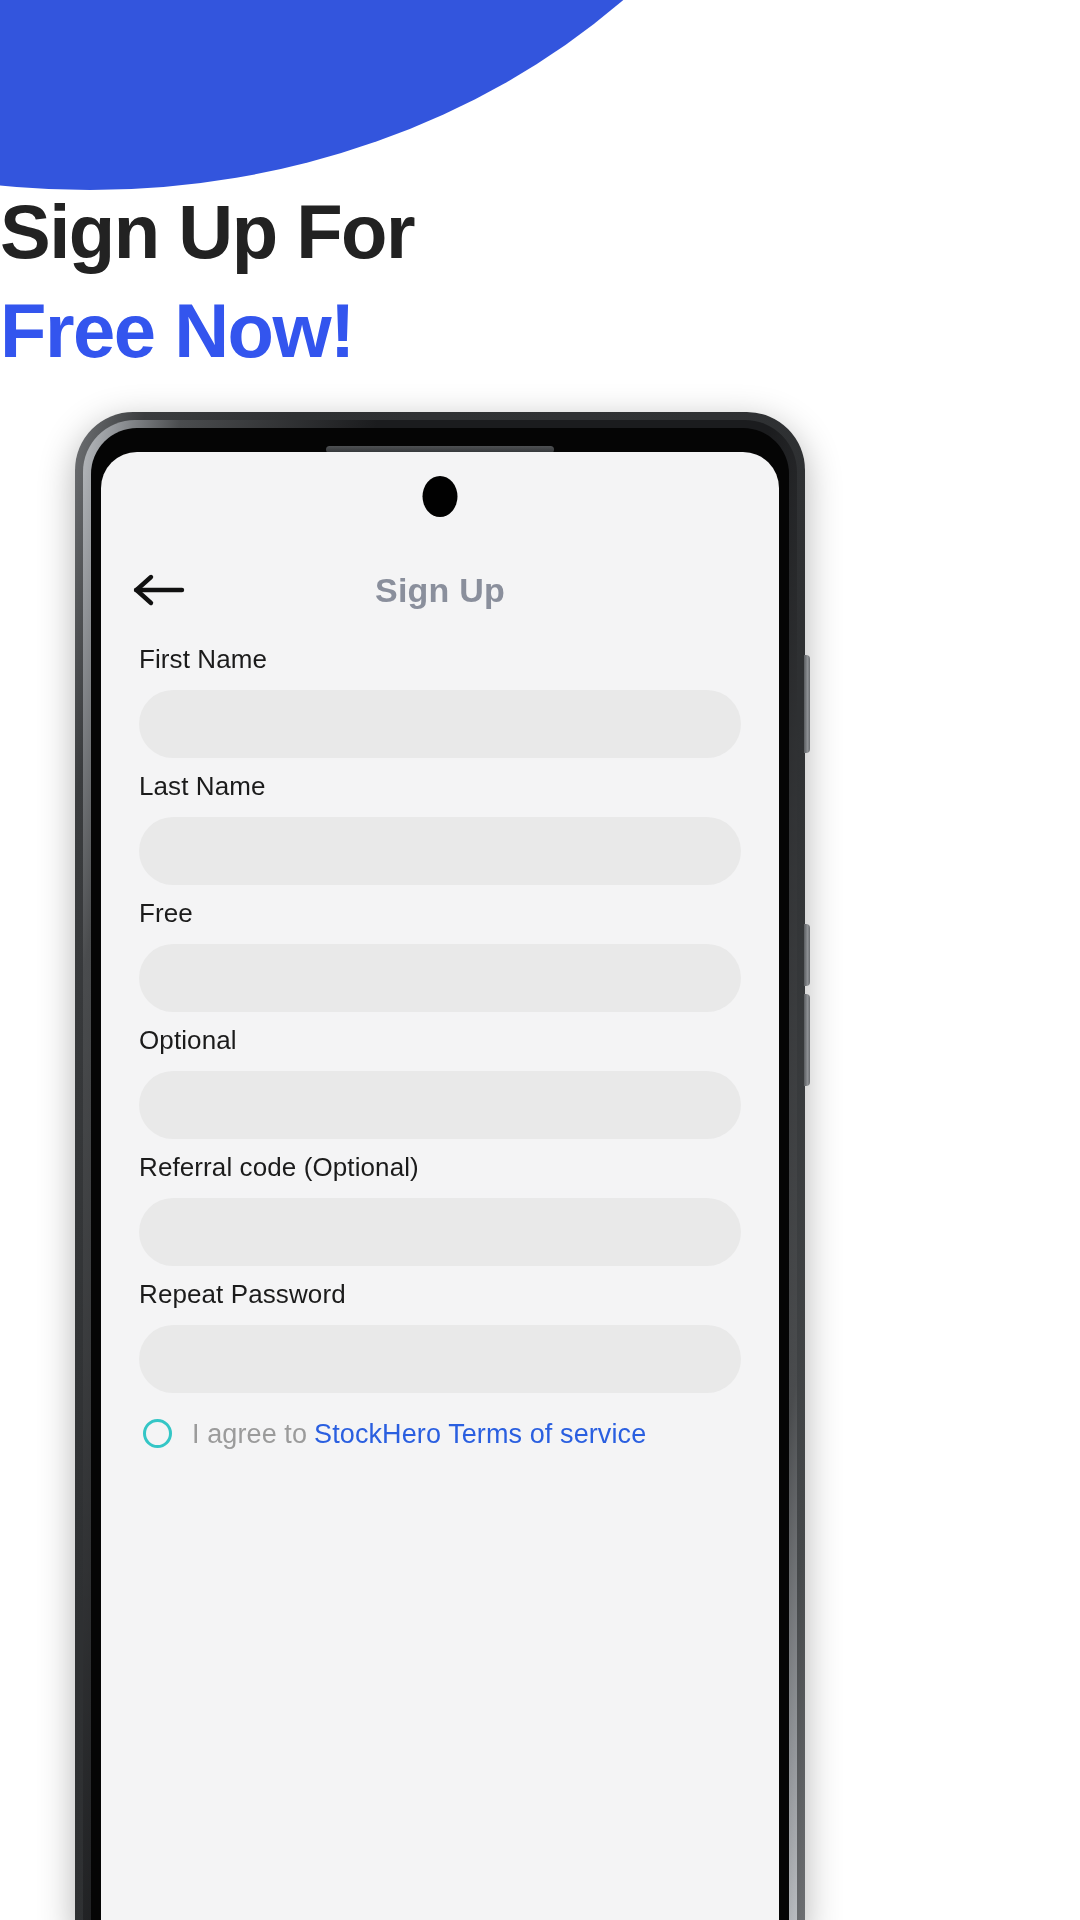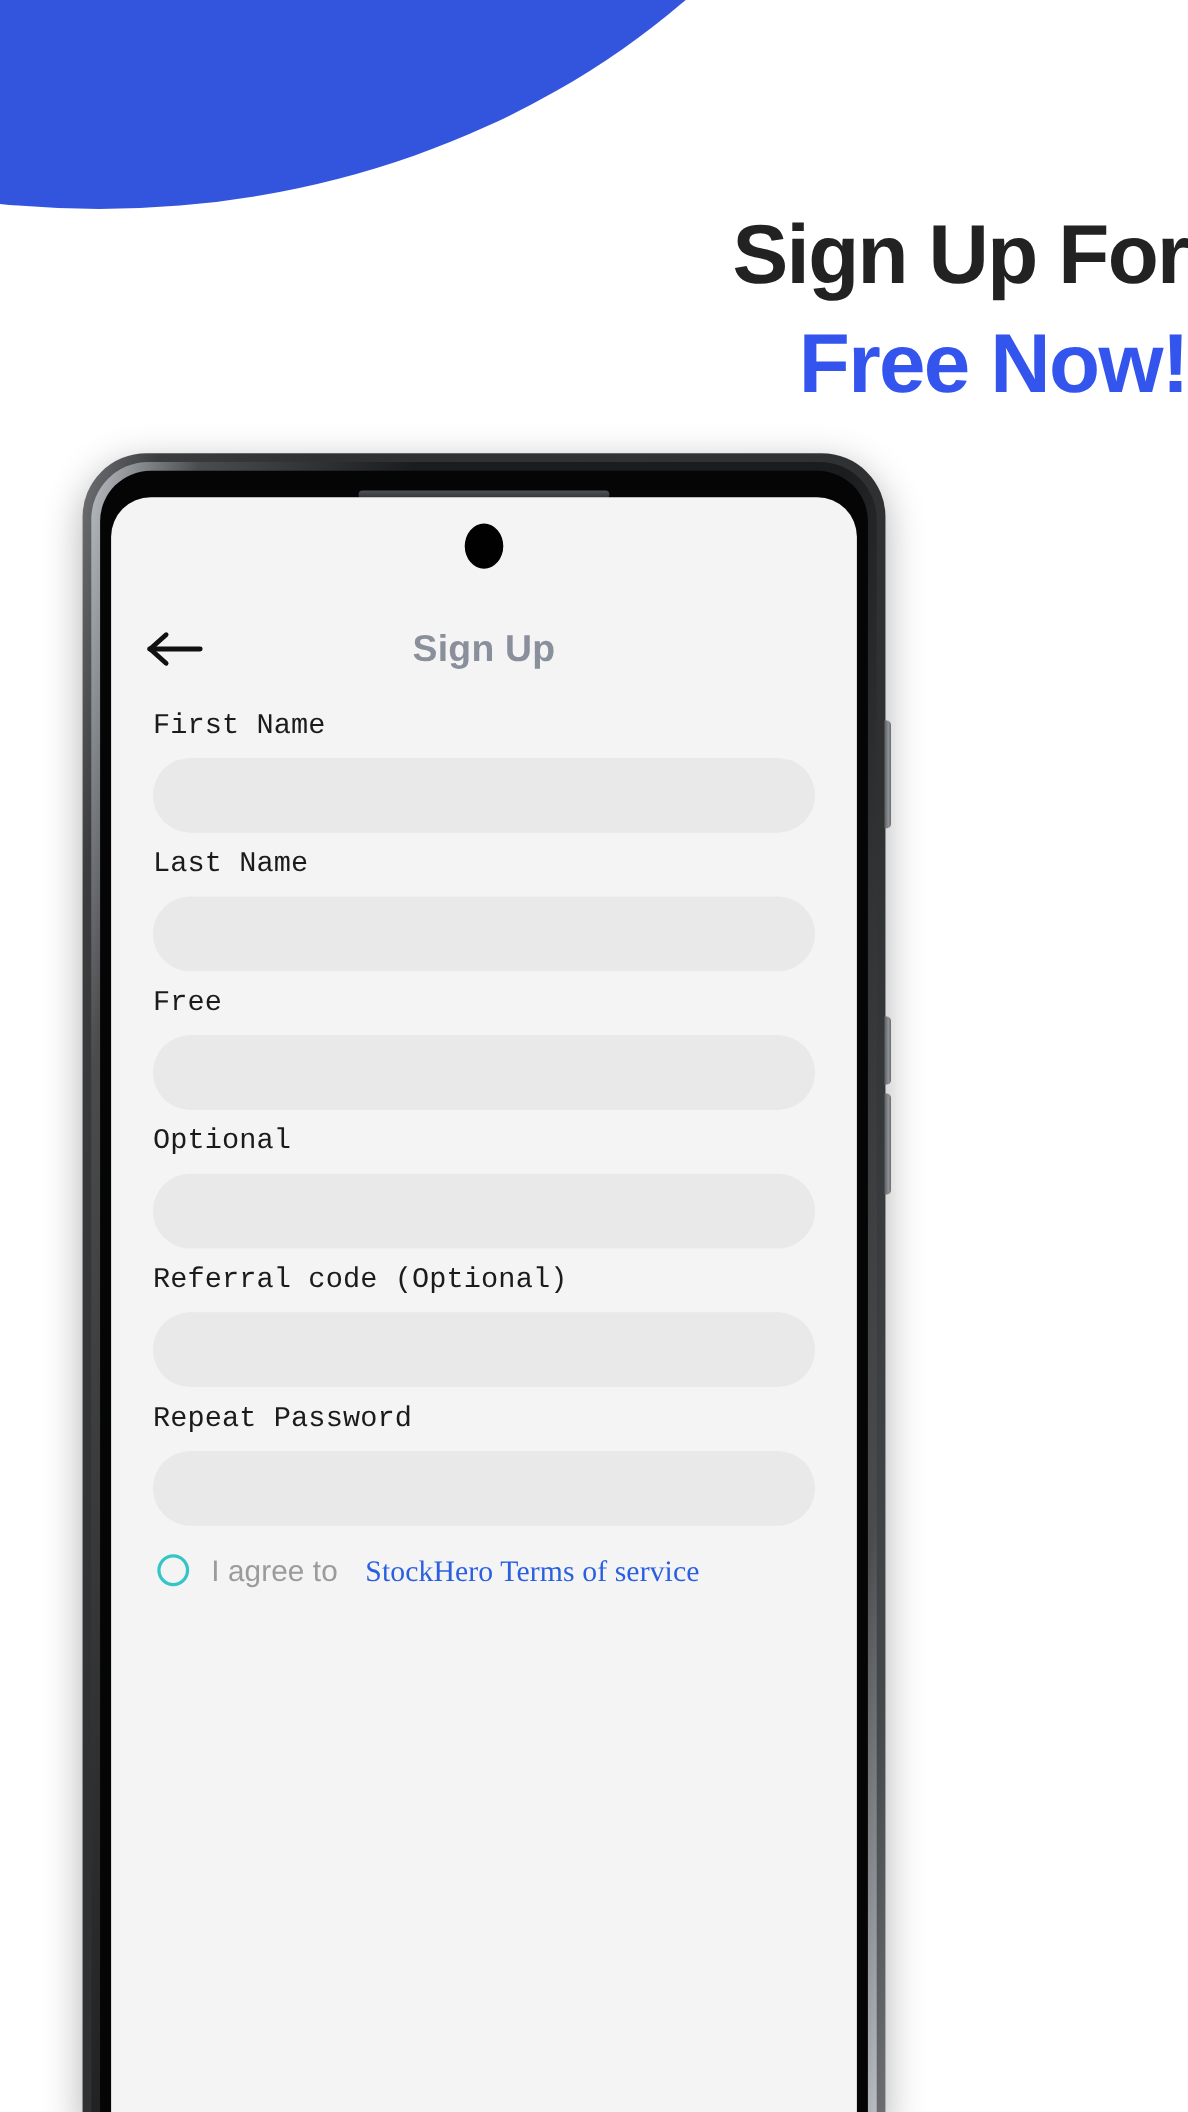--- a/index.html
+++ b/index.html
@@ -23,21 +23,21 @@
     left:-660px; top:-1090px;
     width:1500px; height:1280px;
     border-radius:50%;
     background:#3355dd;
   }
 
   
   .headline {
     position:absolute;
     top:186px; left:0; width:1080px;
-    text-align:right;
+    text-align:left;
   }
   .headline .line1 {
     display:block;
     font-size:76px;
     font-weight:bold;
     color:#222222;
     letter-spacing:-1.5px;
     line-height:1.2;
   }
   .headline .line2 {
@@ -140,21 +140,20 @@
     left:0; top:192px;
     width:100%;
     padding:0 38px;
   }
   .field { margin-bottom:13px; }
   .field-label {
     font-size:26px;
     color:#1b1b1b;
     margin-bottom:15px;
     letter-spacing:0.1px;
-    font-family:Liberation Mono, monospace;
   }
   .field-input {
     width:100%;
     height:68px;
     border-radius:34px;
     background:#e9e9e9;
     border:none;
     outline:none;
     padding:0 28px;
     font-size:26px;
@@ -180,22 +179,21 @@
   }
   .terms-text {
     font-size:27px;
     color:#9b9b9b;
     letter-spacing:0.1px;
   }
   .terms-link {
     font-size:27px;
     color:#2a5fe0;
     letter-spacing:0.1px;
-    margin-left:25px;
-    font-family:Liberation Serif, serif;
+    margin-left:7px;
   }
 </style>
 </head>
 <body>
 
 <div id="root">
 
   <div class="swoosh-wrap">
     <div class="swoosh"></div>
   </div>

